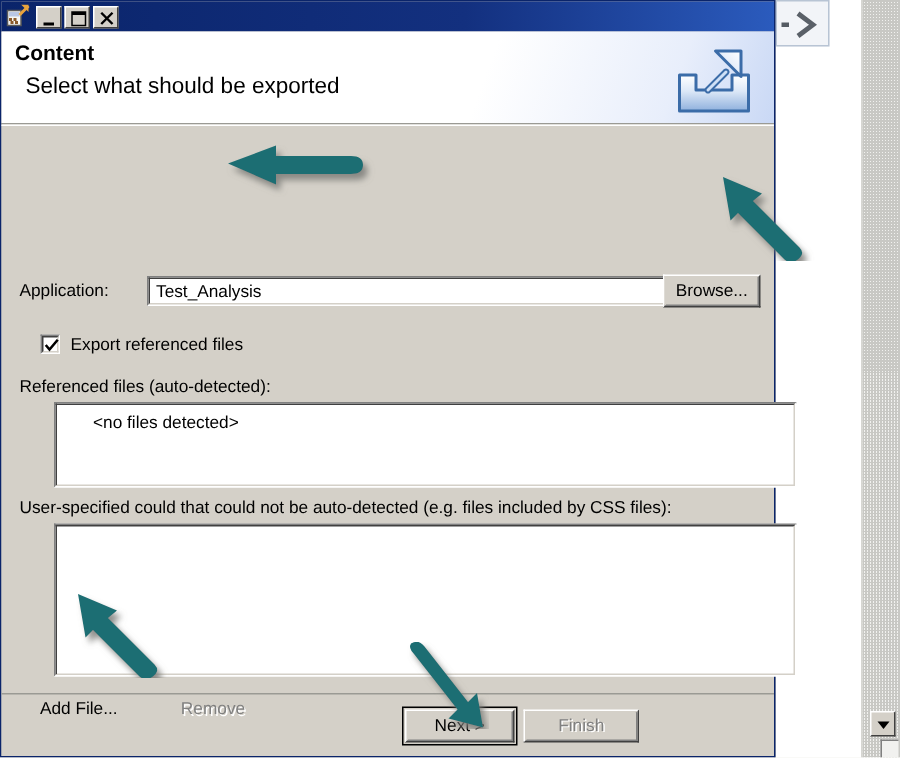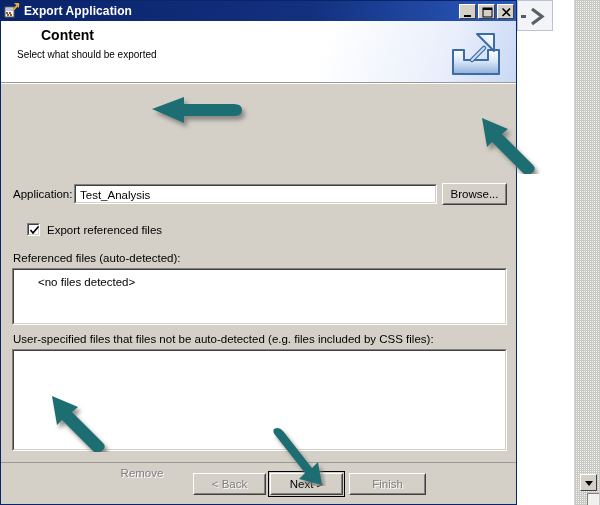--- a/index.html
+++ b/index.html
@@ -136,26 +136,25 @@
     background: linear-gradient(110deg, #ffffff 0%, #ffffff 62%, #e8eefb 86%, #c9d8f5 100%);
     border-bottom: 1px solid #9a9a94;
     box-sizing: border-box;
   }
   .header-title {
     position: absolute;
     left: 9px; top: 6px;
     font-size: 14px;
     font-weight: bold;
     color: #000000;
-    margin-left: 31px;
   }
   .header-sub {
     position: absolute;
     left: 16px; top: 28px;
-    font-size: 10px;
+    font-size: 15px;
     color: #000000;
   }
   .header-icon {
     position: absolute;
     right: 14px; top: 8px;
     width: 52px; height: 48px;
   }
 
   
   .body {
@@ -174,20 +173,21 @@
   }
 
   .sunken {
     background: #ffffff;
     border-top: 1px solid #808080;
     border-left: 1px solid #808080;
     border-right: 1px solid #ffffff;
     border-bottom: 1px solid #ffffff;
     box-sizing: border-box;
     position: absolute;
+    margin-left: 24px;
   }
   .sunken .inner {
     width: 100%; height: 100%;
     border-top: 1px solid #404040;
     border-left: 1px solid #404040;
     border-right: 1px solid #d4d0c8;
     border-bottom: 1px solid #d4d0c8;
     box-sizing: border-box;
     background: #ffffff;
     overflow: hidden;
@@ -335,21 +335,20 @@
           <g fill="#8a5a2b">
             <rect x="2" y="9" width="2" height="2"></rect>
               <rect x="5" y="9" width="2" height="2"></rect>
             <rect x="3" y="11" width="2" height="2"></rect>
               <rect x="6" y="11" width="2" height="2"></rect>
           </g>
           <path d="M9 7 L15 1" stroke="#e8a33d" stroke-width="2"></path>
           <polygon points="15,0 15,5 10,0" fill="#e8a33d"></polygon>
         </svg>
       </div>
-      <div class="title-text">Export Application</div>
       <div class="win-btns">
         <div class="win-btn">
           <svg width="13" height="13" viewBox="0 0 13 13">
             <rect x="2" y="9" width="7" height="2" fill="#000"></rect>
           </svg>
         </div>
         <div class="win-btn">
           <svg width="13" height="13" viewBox="0 0 13 13">
             <rect x="2" y="2" width="9" height="9" fill="none" stroke="#000" stroke-width="1"></rect>
             <rect x="2" y="2" width="9" height="2" fill="#000"></rect>
@@ -413,39 +412,39 @@
       </div>
 
       <div class="lbl" style="left:12px; top:168px;">Referenced files (auto-detected):</div>
 
       <div class="sunken" style="left:11px; top:184px; width:495px; height:57px;">
         <div class="inner">
           <div class="list-text">&lt;no files detected&gt;</div>
         </div>
       </div>
 
-      <div class="lbl" style="left:12px; top:249px;">User-specified files that files not be auto-detected (e.g. files included by CSS files):</div>
+      <div class="lbl" style="left:12px; top:249px;">User-specified could that could not be auto-detected (e.g. files included by CSS files):</div>
 
       <div class="sunken" style="left:11px; top:265px; width:495px; height:102px;">
         <div class="inner">
           <div class="list-text"></div>
         </div>
       </div>
 
+      <div class="btn" style="left:11px; top:378px; width:81px; height:22px;">
+        <span>Add File...</span>
+      </div>
 
       <div class="btn disabled" style="left:100px; top:378px; width:82px; height:22px;">
         <span>Remove</span>
       </div>
 
     </div>
 
     <div class="footer">
-      <div class="btn disabled" style="left:192px; top:10px; width:73px; height:22px;">
-        <span>&lt; Back</span>
-      </div>
 
       <div class="btn default" style="left:267px; top:8px; width:77px; height:26px;">
         <div class="inner2"></div>
         <span>Next &gt;</span>
       </div>
 
       <div class="btn disabled" style="left:348px; top:10px; width:77px; height:22px;">
         <span>Finish</span>
       </div>
 

